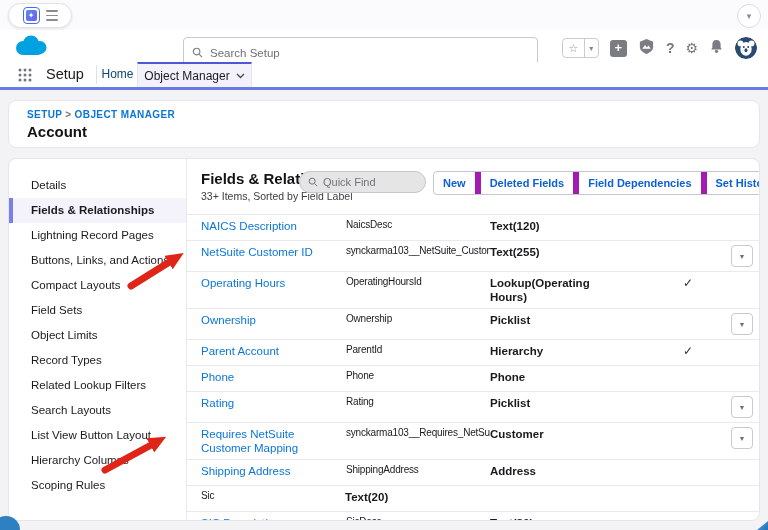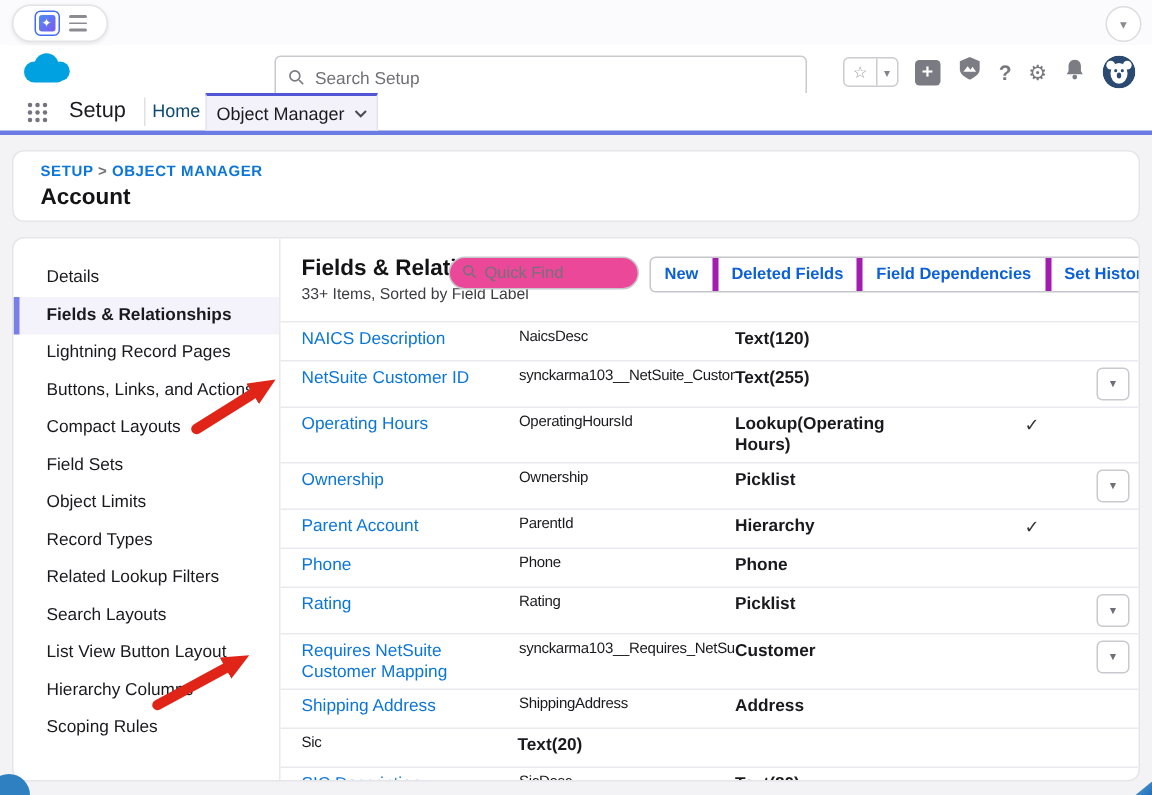--- a/index.html
+++ b/index.html
@@ -65,27 +65,27 @@
   .sidebar { width:178px; flex:none; border-right:1px solid #eaeaee; padding-top:14px; }
   .side-item { position:relative; height:25px; line-height:25px; padding-left:22px; font-size:11.5px; color:#1a1a1e;
              white-space:nowrap; cursor:default; }
   .side-item.selected { font-weight:bold; background:#f4f3fc; }
   .side-item.selected::before { content:""; position:absolute; left:0; top:0; bottom:0; width:4px; background:#7880e8; }
 
   .panel { position:relative; flex:1; }
   .panel-title { position:absolute; left:14px; top:11px; font-size:15px; font-weight:bold; color:#141416; white-space:nowrap; }
   .panel-sub { position:absolute; left:14px; top:31px; font-size:10.5px; color:#3c3c42; white-space:nowrap; }
   .quick-find { position:absolute; left:112px; top:12px; width:127px; height:22px; border:1px solid #c6c6cc;
-             border-radius:12px; background:#ec4899; display:flex; align-items:center; padding:0 8px; gap:5px; }
+             border-radius:12px; background:#e5e5e5; display:flex; align-items:center; padding:0 8px; gap:5px; }
   .quick-find input { border:none; outline:none; width:80px; font-size:11px; font-family:inherit; color:#333; background:transparent; }
   .quick-find input::placeholder { color:#72727a; }
   .btn-group { position:absolute; left:246px; top:12px; height:24px; display:flex; border:1px solid #c6c6cc;
              border-radius:4px; overflow:hidden; background:#fff; }
   .btn-group .btn { padding:0 9px; line-height:22px; font-size:11px; font-weight:600; color:#0b5fd7;
-             border-left:4px solid #a21caf; white-space:nowrap; cursor:default; }
+             border-left:6px solid #a21caf; white-space:nowrap; cursor:default; }
   .btn-group .btn:first-child { border-left:none; }
 
   .table { position:absolute; left:0; right:0; top:55px; bottom:0; }
   .trow { display:flex; align-items:flex-start; border-top:1px solid #eaeaee; min-height:26px;
              padding:4px 0 4px 14px; }
   .c-label { width:145px; flex:none; padding-right:10px; font-size:11.5px; line-height:14px; color:#0b76d8; }
   .c-api { width:144px; flex:none; font-size:10px; letter-spacing:-0.2px; color:#1a1a1e;
              white-space:nowrap; overflow:hidden; }
   .c-type { width:158px; flex:none; font-size:11.5px; line-height:14px; color:#1a1a1e; }
   .c-type span { display:inline-block; max-width:105px;font-weight:bold; }

